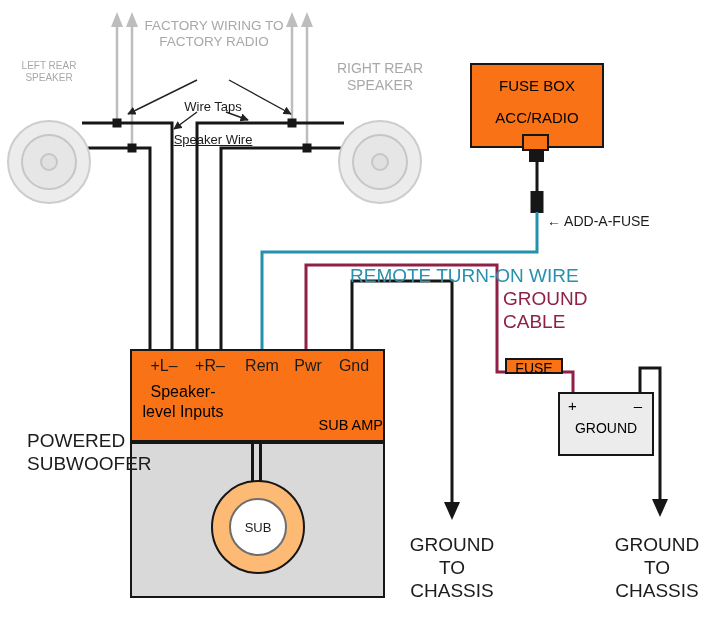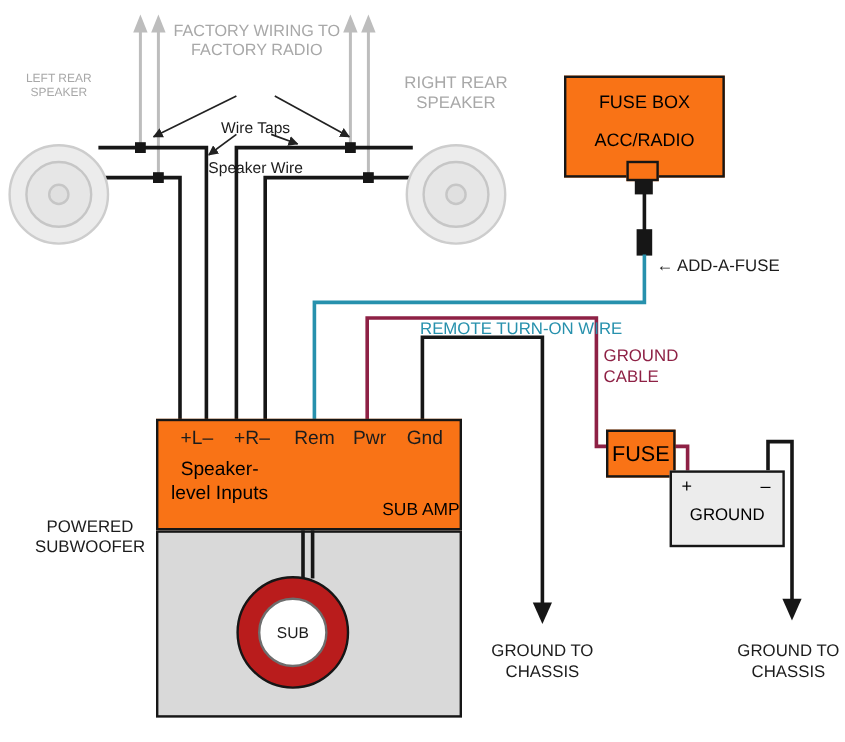--- a/index.html
+++ b/index.html
@@ -8,21 +8,21 @@
   svg.wires { position: absolute; left: 0; top: 0; }
 
   .stroke-wire   { stroke: var(--wire_black); stroke-width: 3; fill: none; }
   .stroke-teal   { stroke: var(--remote_teal); stroke-width: 3; fill: none; }
   .stroke-maroon { stroke: var(--power_maroon); stroke-width: 3; fill: none; }
   .stroke-gray   { stroke: var(--arrow_gray); stroke-width: 2.5; fill: none; }
   .fill-gray     { fill: var(--arrow_gray); stroke: none; }
   .fill-wire     { fill: var(--wire_black); stroke: none; }
   .stroke-thin   { stroke: #222; stroke-width: 1.4; fill: none; }
 
-  .label { position: absolute; color: #1c1c1c; font-size: 14px; line-height: 1.2; }
+  .label { position: absolute; color: #1c1c1c; font-size: 19px; line-height: 1.2; }
   .center { text-align: center; }
   .nowrap { white-space: nowrap; margin-top: 37px; }
   .muted  { color: var(--muted_text); }
   .teal-text   { color: var(--remote_teal); }
   .maroon-text { color: var(--power_maroon); }
 
   .box { position: absolute; border: 2px solid #161616; background: #f97316; }
 
   
   .speaker { position: absolute; width: 84px; height: 84px; border-radius: 50%;
@@ -33,38 +33,38 @@
                     border: 2px solid #c6c6c6; background: #e0e0e0; }
 
   
   .fusebox { left: 470px; top: 63px; width: 134px; height: 85px; }
   .fusebox-title { position: absolute; left: 0; right: 0; top: 12px; text-align: center; font-size: 15px; }
   .fusebox-slot  { position: absolute; left: 0; right: 0; top: 44px; text-align: center; font-size: 15px; }
   .fuse-notch { left: 522px; top: 134px; width: 27px; height: 17px; }
   .fuse-tap-square { position: absolute; left: 529px; top: 150px; width: 15px; height: 12px; background: #161616; }
 
   
-  .inline-fuse { left: 505px; top: 358px; width: 58px; height: 40px;
-                 display: flex; align-items: center; justify-content: center; font-size: 18px; }
+  .inline-fuse { left: 505px; top: 358px; width: 58px; height: 16px;
+                 display: flex; justify-content: center; font-size: 14px; }
   .battery { left: 558px; top: 392px; width: 96px; height: 64px; background: var(--battery_fill); }
   .battery-plus  { position: absolute; left: 8px;  top: 3px; font-size: 15px; }
   .battery-minus { position: absolute; right: 10px; top: 3px; font-size: 15px; }
   .battery-title { position: absolute; left: 0; right: 0; top: 26px; text-align: center; font-size: 14px; }
 
   
   .amp { left: 130px; top: 349px; width: 255px; height: 93px; border-width: 2.5px; }
   .term { position: absolute; top: 6px; width: 40px; text-align: center; font-size: 16px; color: #1c1c1c; }
   .inputs-label { position: absolute; left: 7px; top: 31px; width: 88px; text-align: center;
                   font-size: 16px; line-height: 1.22; }
   .subamp-title { position: absolute; left: 0; right: 0; top: 66px; text-align: right; font-size: 14.5px; }
   .enclosure { left: 130px; top: 442px; width: 255px; height: 156px; border-width: 2.5px;
                background: var(--enclosure_fill); }
   .sub-wire { position: absolute; width: 3px; height: 40px; top: 442px; background: #161616; }
-  .sub-cone { position: absolute; left: 197px; top: 480px; width: 94px; height: 94px; border-radius: 50%;
-              background: #b91c1c; border: 2.5px solid #161616; text-decoration: underline; }
+  .sub-cone { position: absolute; left: 211px; top: 480px; width: 94px; height: 94px; border-radius: 50%;
+              background: #fdba74; border: 2.5px solid #161616; text-decoration: underline; }
   .sub-cone-inner { position: absolute; inset: 16px; border-radius: 50%; border: 2px solid #6e6e6e;
                     background: #fff; display: flex; align-items: center; justify-content: center;
                     font-size: 13px; color: #1c1c1c; }
 </style>
 </head>
 <body>
 
 <div class="canvas">
 
   <svg class="wires" width="704" height="618" viewBox="0 0 704 618">
@@ -132,21 +132,21 @@
   <div class="speaker" style="left:338px; top:120px;">
     <div class="speaker-mid"></div>
     <div class="speaker-center"></div>
   </div>
 
   <div class="label muted center" style="left:3px; top:60px; width:92px; font-size:10px;">LEFT REAR SPEAKER</div>
   <div class="label muted center" style="left:334px; top:60px; width:92px; font-size:14px;">RIGHT REAR SPEAKER</div>
   <div class="label muted center" style="left:144px; top:18px; width:140px; font-size:13.5px;">FACTORY WIRING TO FACTORY RADIO</div>
 
   <div class="label center nowrap" style="left:178px; top:62px; width:70px; font-size:13px;">Wire Taps</div>
-  <div class="label center nowrap" style="left:173px; top:95px; width:80px; font-size:13px;">Speaker Wire</div>
+  <div class="label center nowrap" style="left:173px; top:95px; width:80px; font-size:13px;text-decoration:underline;">Speaker Wire</div>
 
   <div class="box fusebox">
     <div class="fusebox-title">FUSE BOX</div>
     <div class="fusebox-slot">ACC/RADIO</div>
   </div>
   <div class="box fuse-notch"></div>
   <div class="fuse-tap-square"></div>
   <div class="label nowrap" style="left:547px; top:176px; font-size:14px;">← ADD-A-FUSE</div>
 
   <div class="label teal-text nowrap" style="left:350px; top:228px;">REMOTE TURN-ON WIRE</div>

